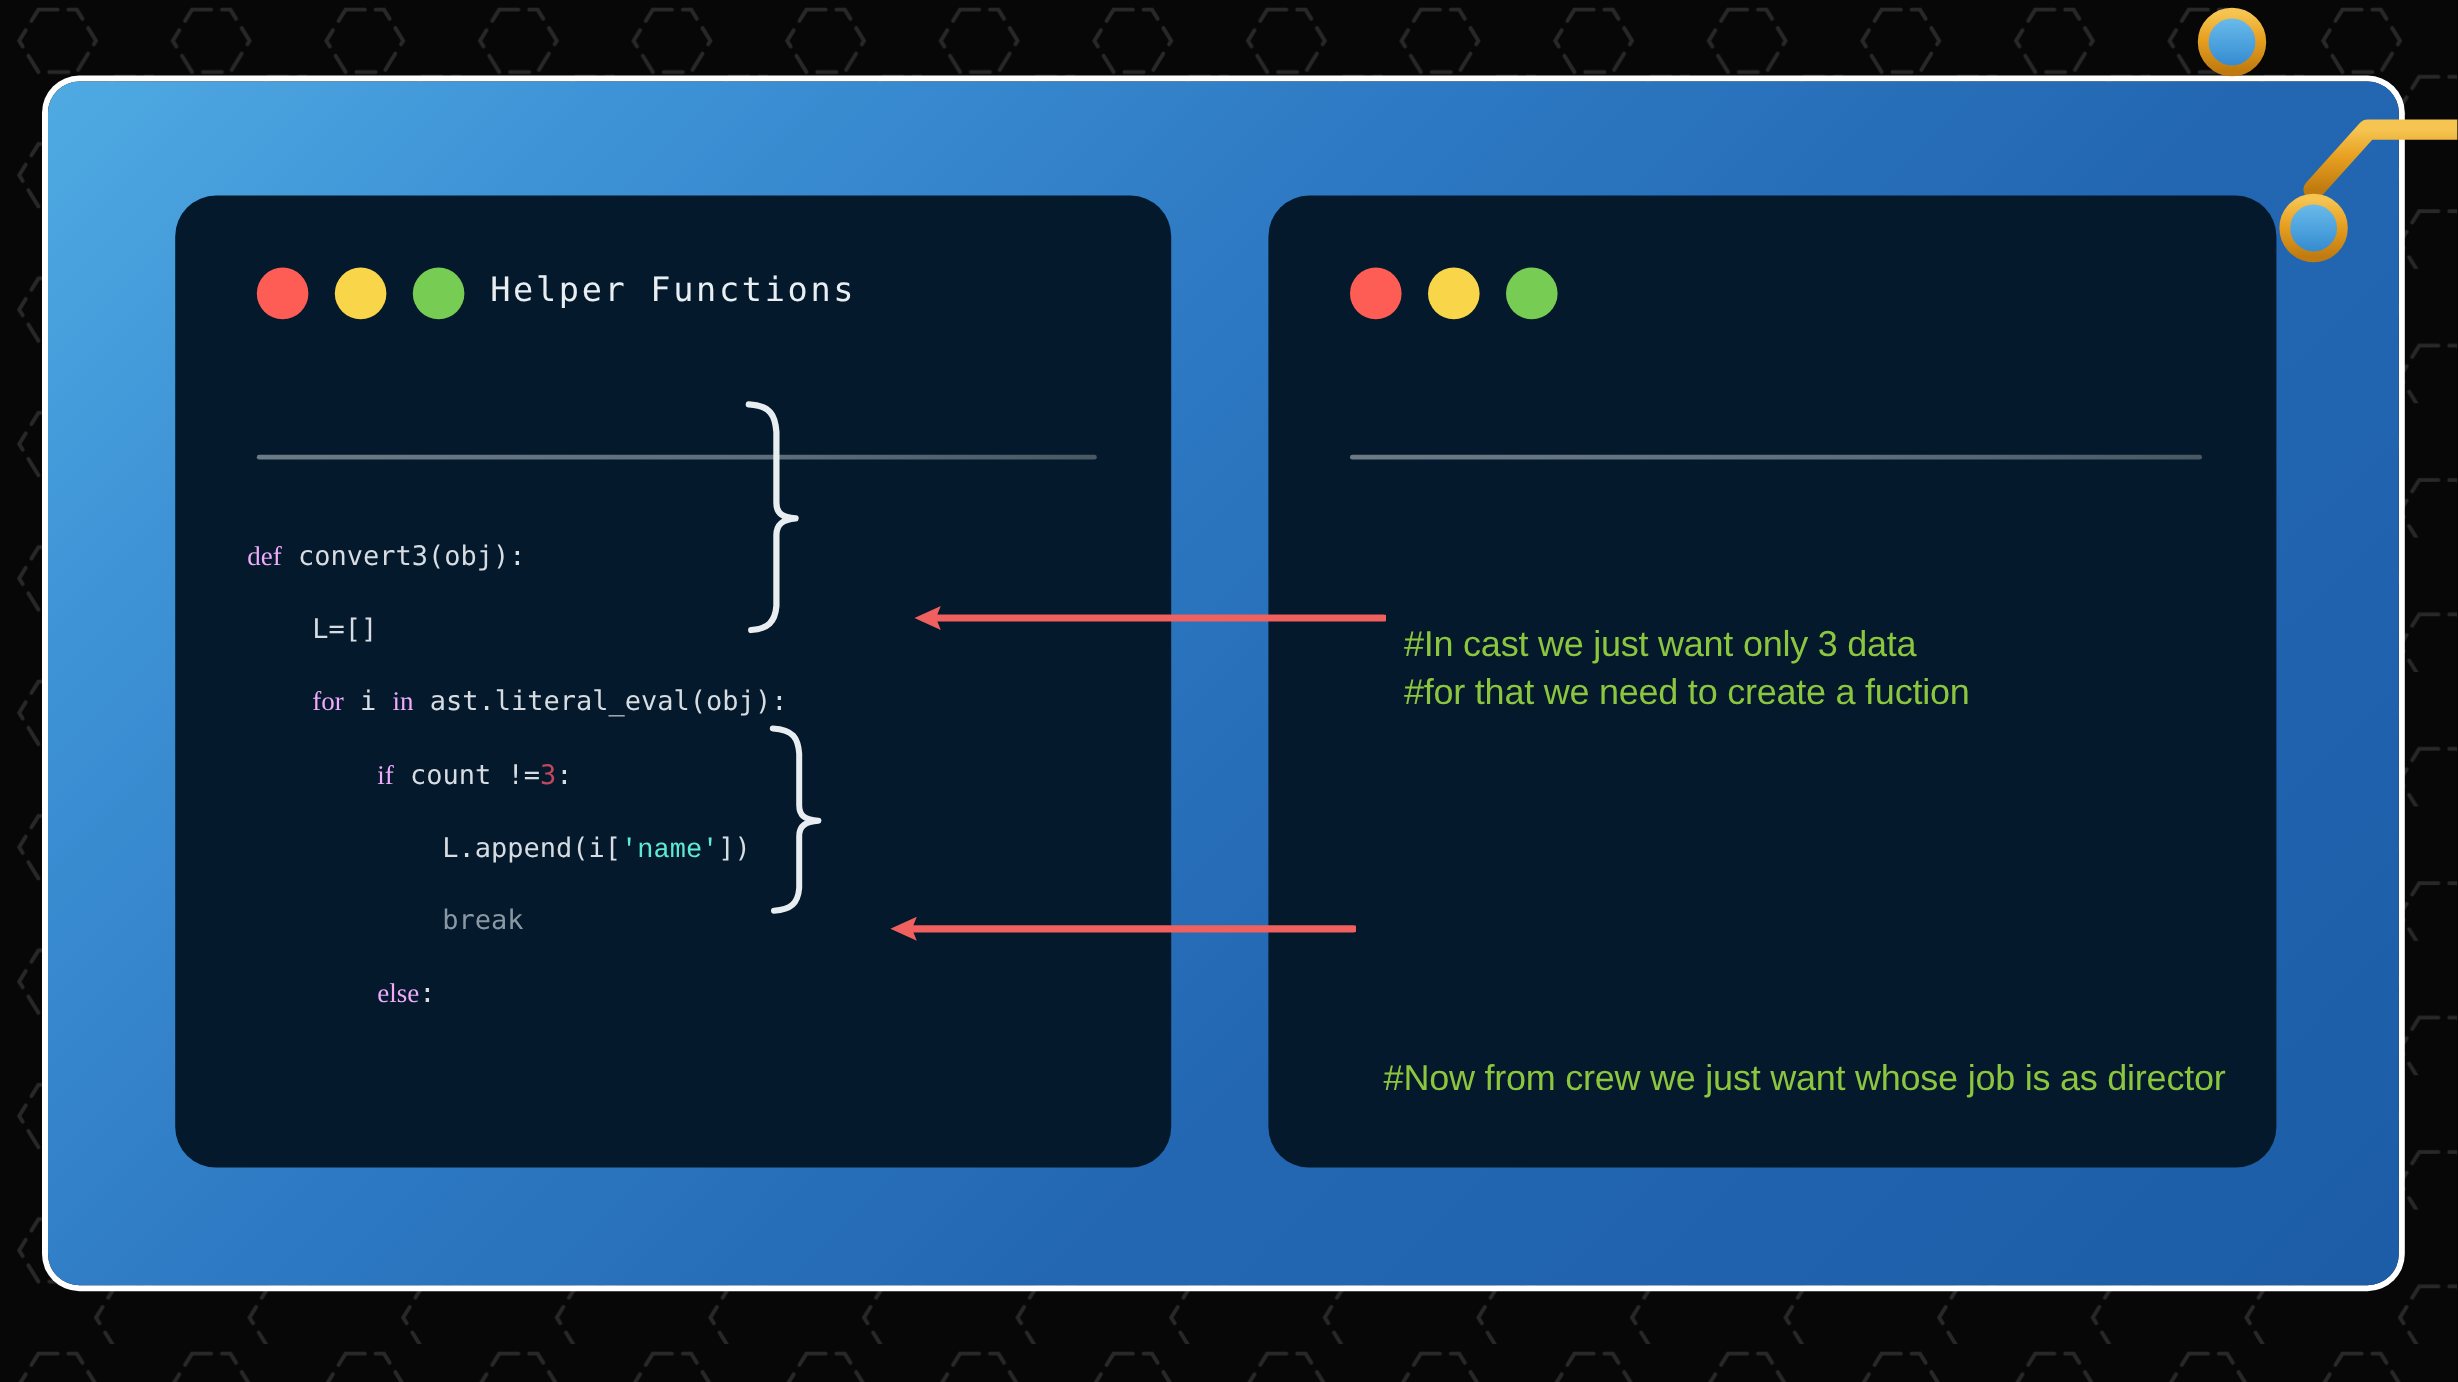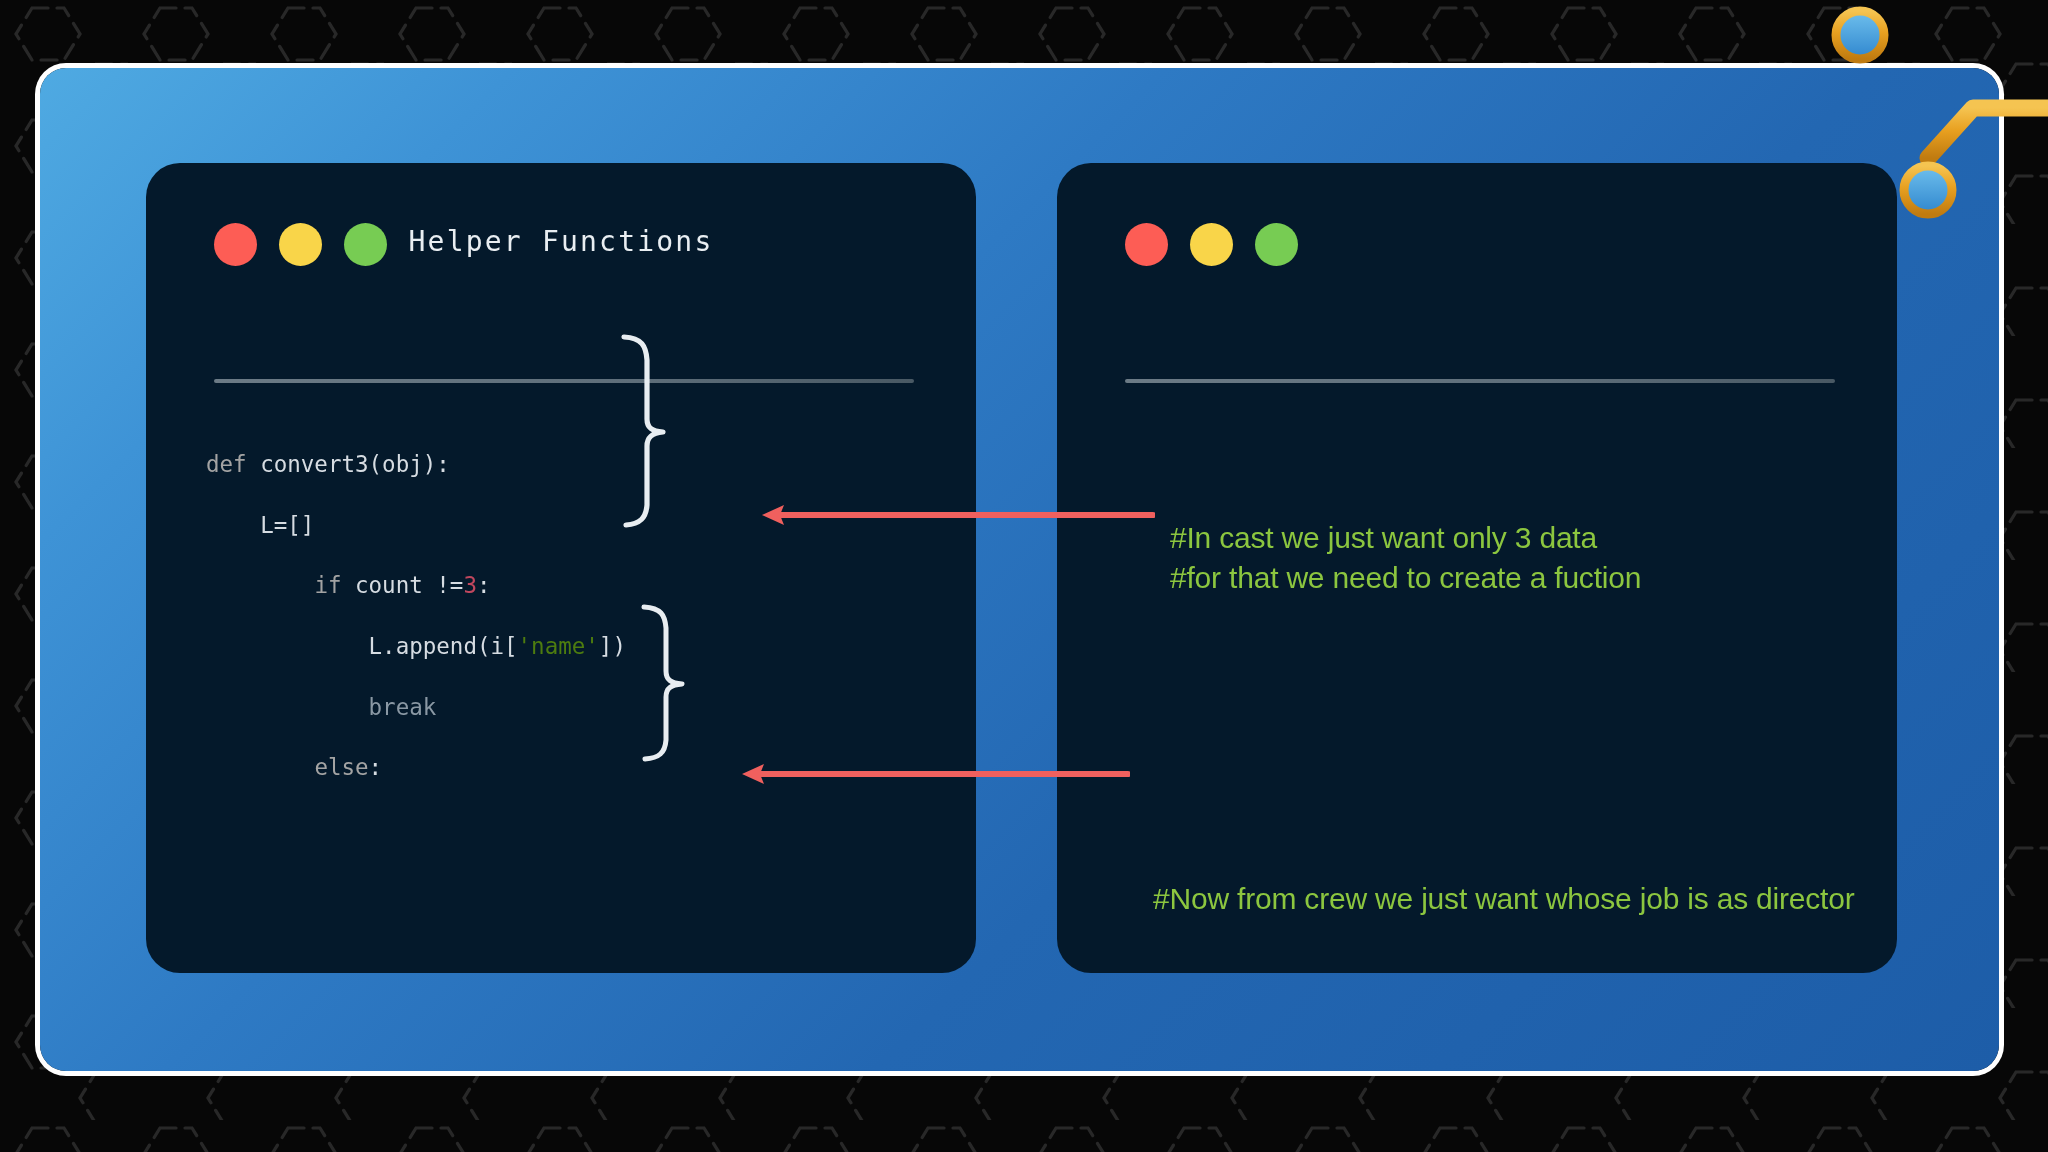--- a/index.html
+++ b/index.html
@@ -68,23 +68,23 @@
   
   .code{
     position:absolute; left:60px; top:256px; right:30px;
     font-family:"DejaVu Sans Mono","Liberation Mono",monospace;
     font-size:22.5px;
     line-height:30.3px;
     color:#D6DCE2;
     white-space:pre;
   }
   .code .ln{ display:block; height:30.3px; }
-  .kw   { color:#a3a3a3; }
+  .kw   { color:#f0abfc;font-family:Liberation Serif, serif; }
   .num  { color:#C0475E; }
-  .str  { color:#4d7c0f; }
+  .str  { color:#5eead4;font-family:Liberation Mono, monospace; }
   .dim  { color:#8A98A4; }
   .fn   { color:#D6DCE2;text-align:right; }
 
   
   .brace{ position:absolute; }
   .brace svg{ display:block; }
 
   
   .anno{
     position:absolute;
@@ -135,20 +135,21 @@
       <span class="dot green"></span>
     </div>
 
     <div class="panel-title">Helper Functions</div>
 
     <div class="divider"></div>
 
     <div class="code">
 <span class="ln"><span class="kw">def</span> <span class="fn">convert3(obj):</span></span>
 <span class="ln">    L=[]</span>
+<span class="ln">    <span class="kw">for</span> i <span class="kw">in</span> ast.literal_eval(obj):</span>
 <span class="ln">        <span class="kw">if</span> count !=<span class="num">3</span>:</span>
 <span class="ln">            L.append(i[<span class="str">'name'</span>])</span>
 <span class="ln">            <span class="dim">break</span></span>
 <span class="ln">        <span class="kw">else</span>:</span>
 
 
 
 
 
 

